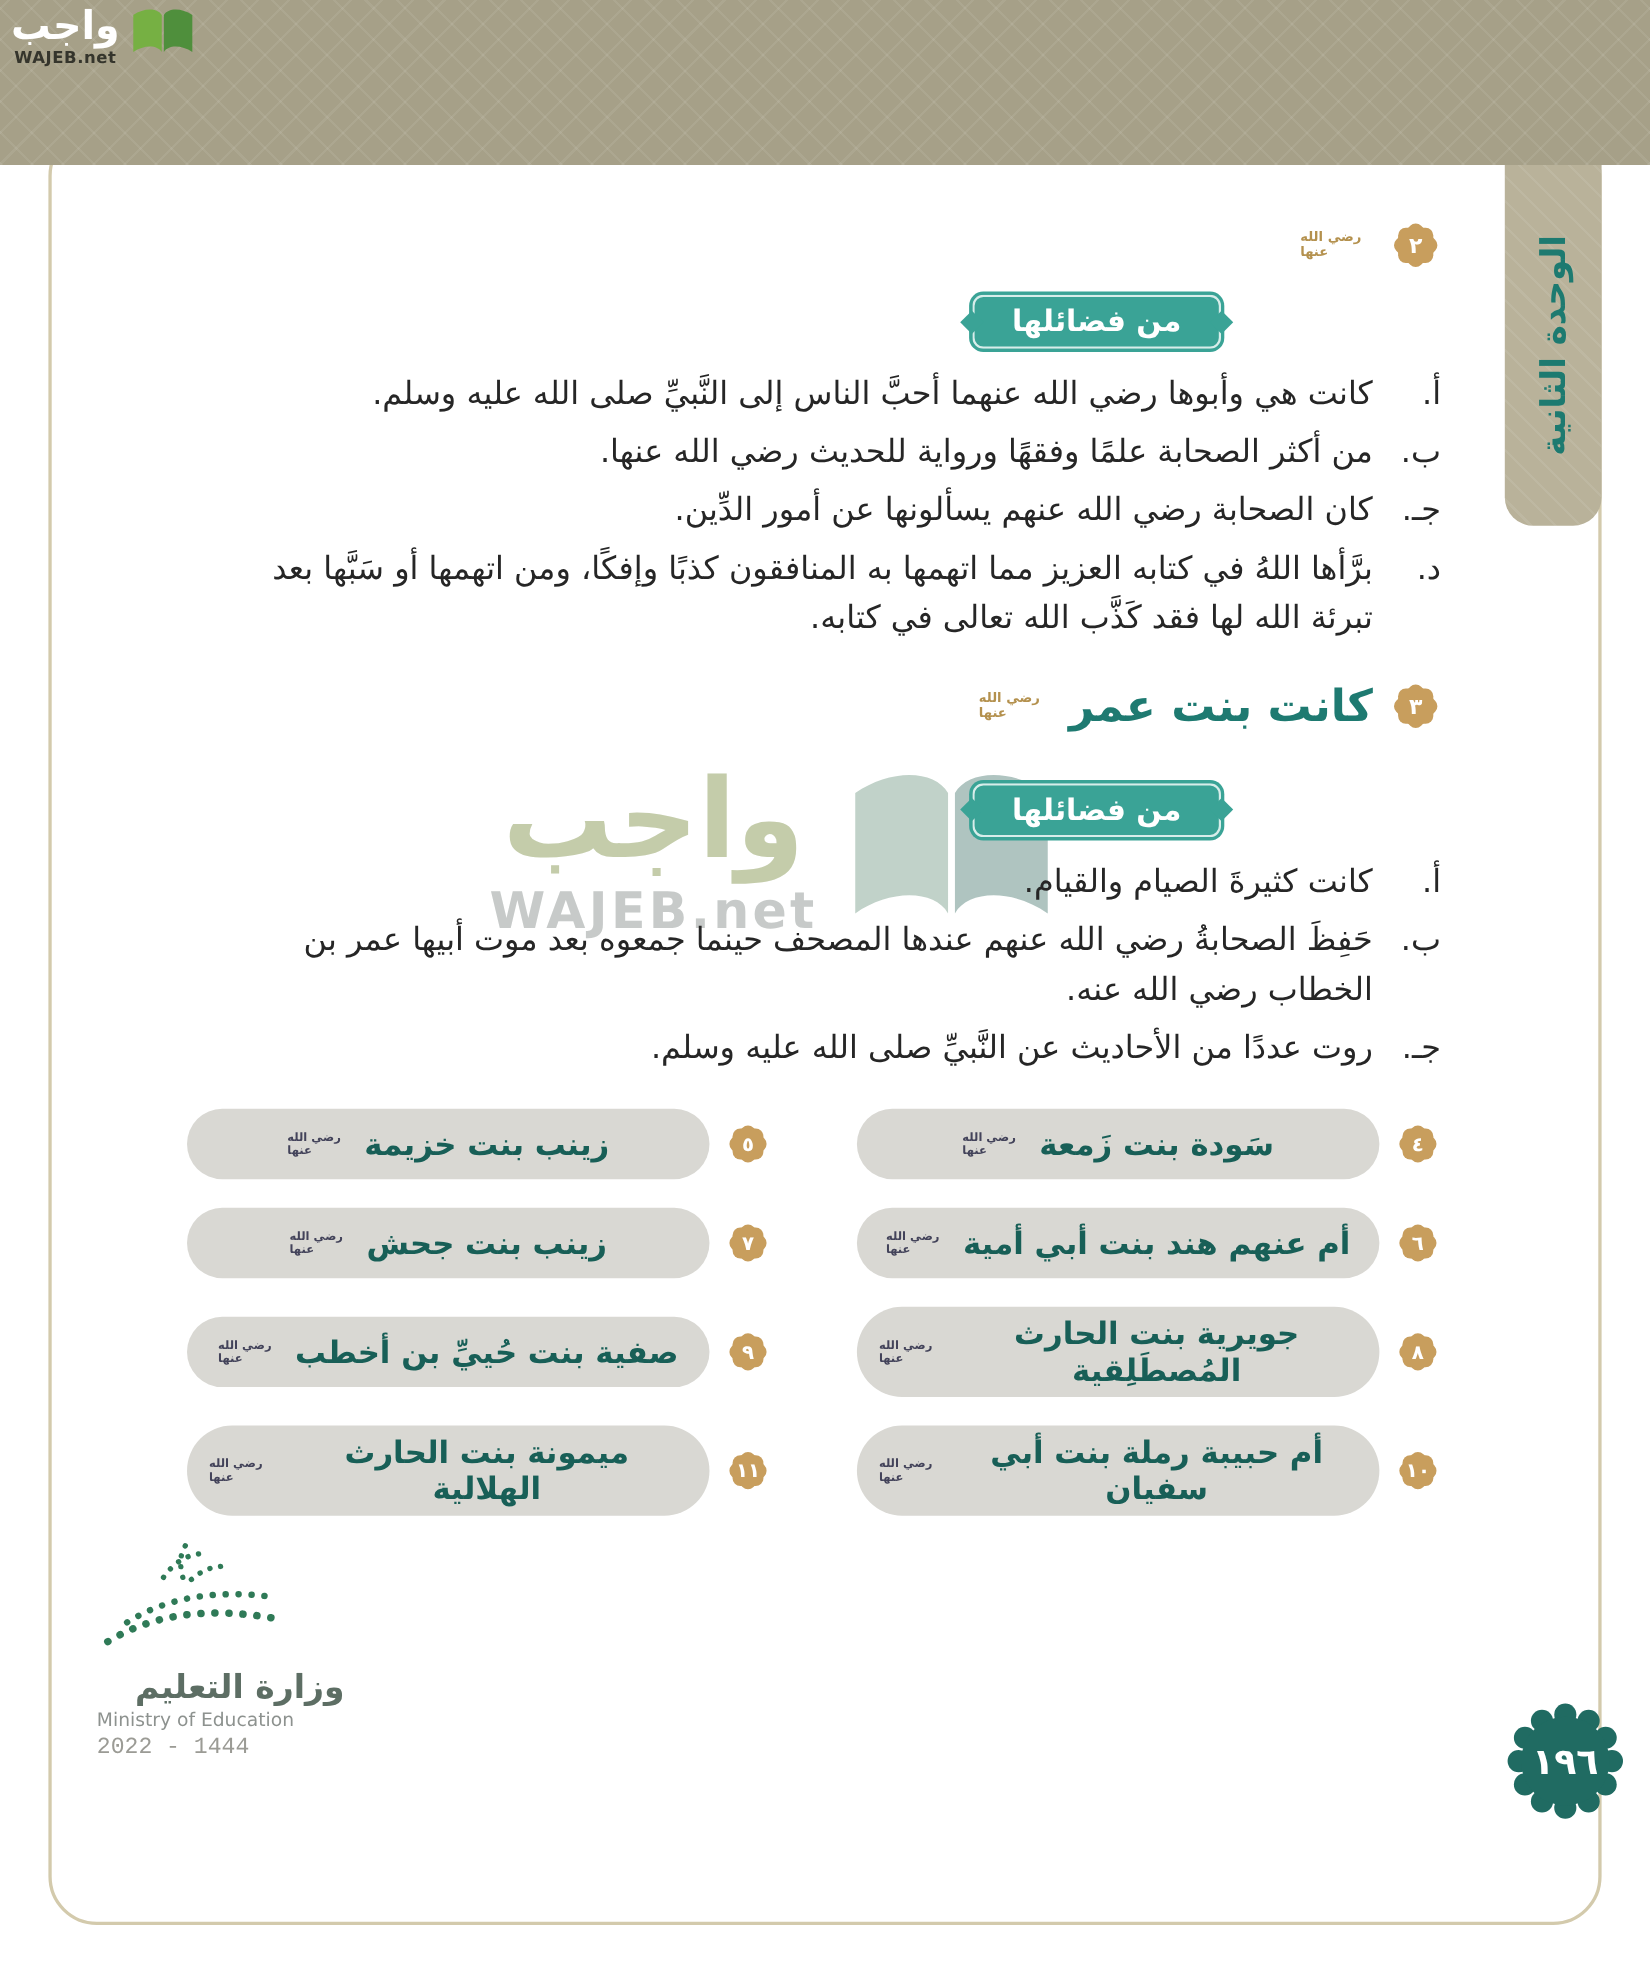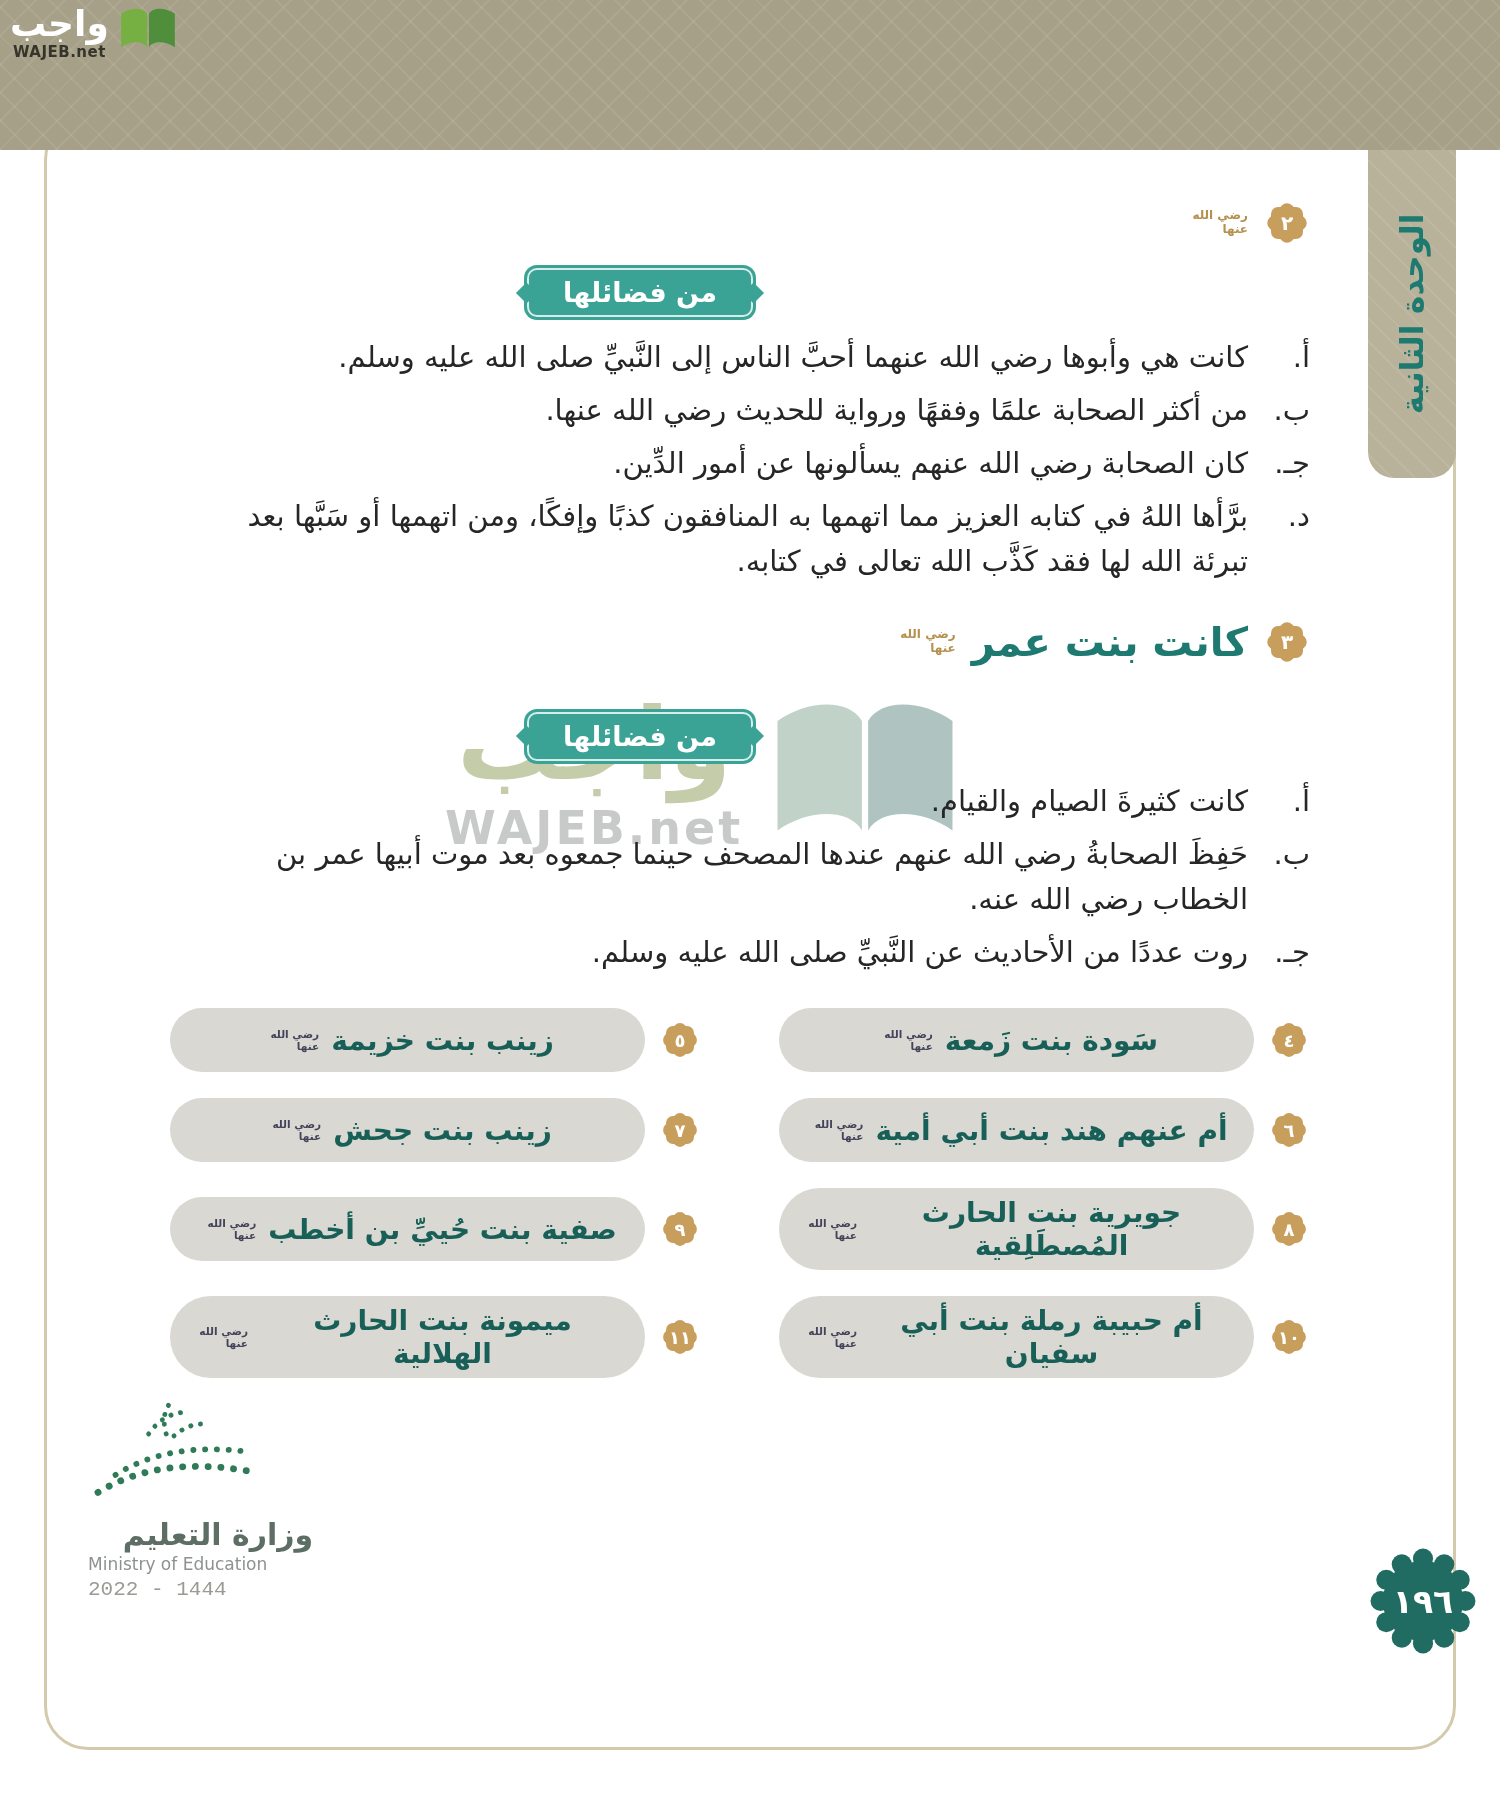--- a/index.html
+++ b/index.html
@@ -34,24 +34,24 @@
   .sec-head.sec2{margin-top:34px;}
   .sec-title{font-size:40px;font-weight:bold;color:#1e7a71;margin:0;line-height:1.2;}
 
   .star{position:relative;width:46px;height:46px;flex:0 0 auto;}
   .star i{position:absolute;inset:7px;background:#c89e5d;border-radius:7px;display:block;}
   .star i.r{transform:rotate(45deg);}
   .star b{position:absolute;inset:0;display:flex;align-items:center;justify-content:center;color:#fff;font-size:20px;font-weight:bold;z-index:1;}
   .star.sm{width:42px;height:42px;}
   .star.sm b{font-size:18px;}
 
-  .seal{flex:0 0 auto;width:66px;text-align:right;font-size:12px;line-height:1.15;color:#b4914e;font-weight:bold;}
+  .seal{flex:0 0 auto;width:66px;text-align:left;font-size:12px;line-height:1.15;color:#b4914e;font-weight:bold;}
   .seal.dark{color:#43435a;width:58px;font-size:10.5px;}
 
-  .banner-row{margin:4px 0 18px;text-align:center;}
+  .banner-row{margin:4px 0 18px;}
   .banner-row.low{margin-top:46px;}
   .banner{display:inline-block;position:relative;background:#3aa396;color:#fff;font-size:27px;font-weight:bold;padding:9px 36px;border-radius:10px;margin-left:0;margin-right:200px;box-shadow:inset 0 0 0 2px rgba(255,255,255,.8), 0 0 0 3px #3aa396;}
   .banner::before,.banner::after{content:"";position:absolute;top:50%;width:15px;height:15px;background:#3aa396;transform:translateY(-50%) rotate(45deg);}
   .banner::before{right:-8px;}
   .banner::after{left:-8px;}
 
   .item{display:flex;align-items:flex-start;gap:10px;margin:8px 0;font-size:29px;line-height:1.55;}
   .item .lbl{flex:0 0 52px;}
   .item .txt{flex:1;margin-left:44px;}
 

